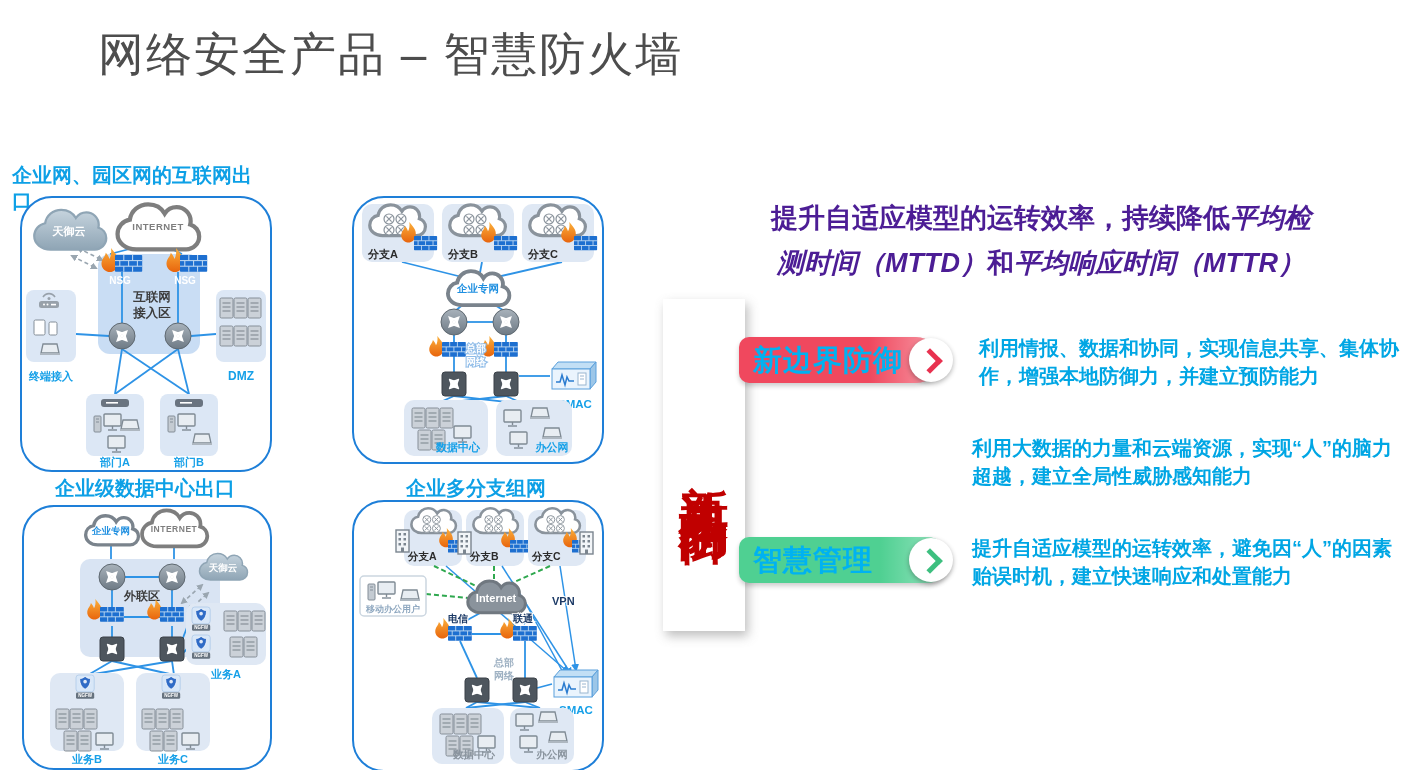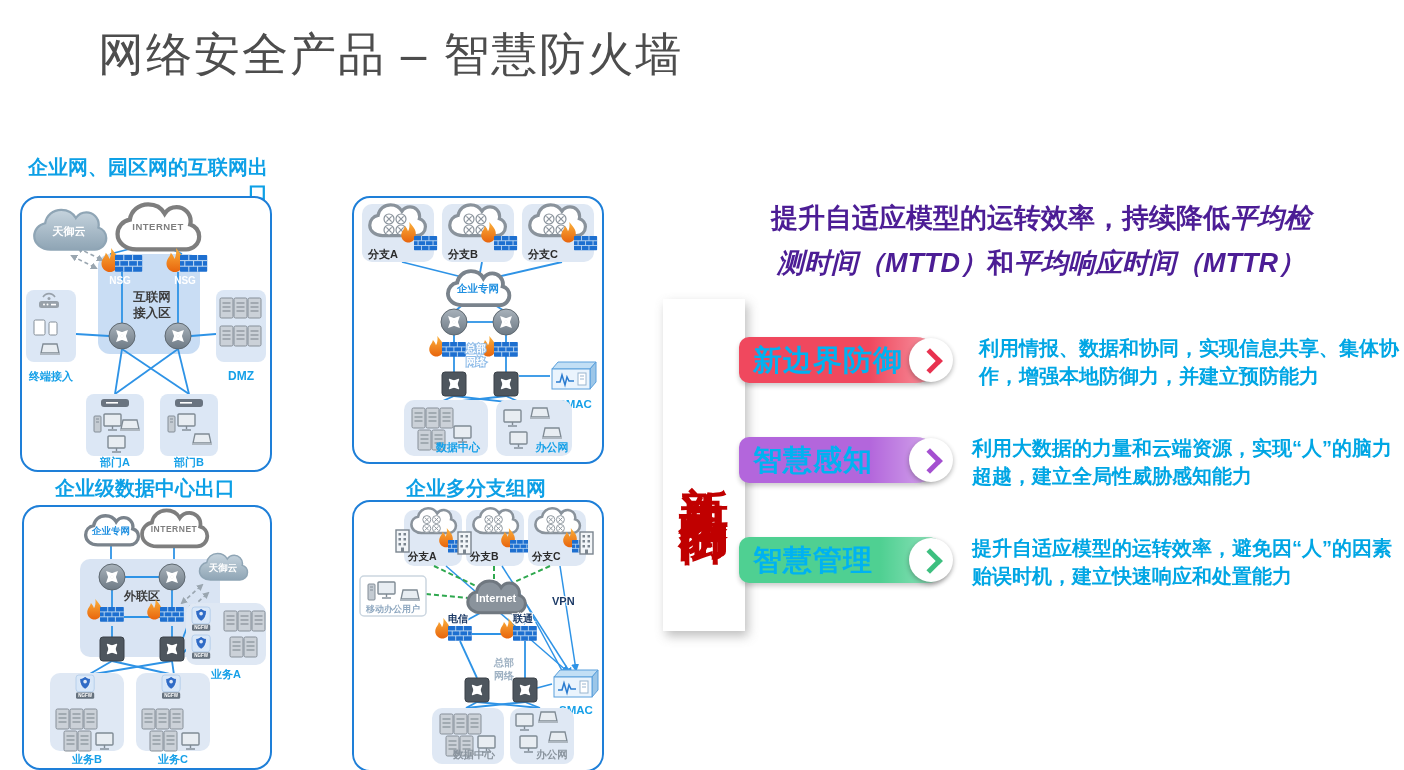--- a/index.html
+++ b/index.html
@@ -1,20 +1,20 @@
 <!DOCTYPE html>
 <html><head>
 <meta charset="utf-8">
 <style>
   html,body{margin:0;padding:0;background:#fff;}
   .slide{position:relative;width:1404px;height:770px;background:#ffffff;overflow:hidden;
          font-family:"Liberation Sans","DejaVu Sans",sans-serif;}
   .title{position:absolute;left:98px;top:24px;font-size:46px;font-weight:normal;color:#4D4D4D;letter-spacing:2px;white-space:nowrap;}
   .pTitle{position:absolute;font-size:20px;font-weight:bold;color:#0DA0E6;line-height:26px;}
-  .panel{position:absolute;border:2px solid #1E7FD8;border-radius:18px;background:#fff;}
+  .panel{position:absolute;border:2px solid #1E7FD8;border-radius:32px;background:#fff;}
   .panel svg{display:block;width:100%;height:100%;}
   svg text{font-family:"Liberation Sans","DejaVu Sans",sans-serif;}
   .lblBlue{fill:#16A0E8;font-weight:bold;}
   .lblDark{fill:#3C3C3C;font-weight:bold;}
   .lblBlk{fill:#2B2B2B;font-weight:bold;}
   .lblWhite{fill:#fff;font-weight:bold;}
   .lblGray{fill:#8A949E;font-weight:bold;}
   .lblGrayBlue{fill:#9DB0C2;font-weight:bold;}
   .lblNavy{fill:#1C3A66;font-weight:bold;stroke:#fff;stroke-width:2px;paint-order:stroke;}
   .lblGlow{fill:#fff;font-weight:bold;stroke:#8FBCE8;stroke-width:2.2px;paint-order:stroke;}
@@ -193,21 +193,21 @@
         <use href="#cx" x="21" y="17"></use>
           <use href="#cx" x="33" y="17"></use>
         <use href="#cx" x="21" y="28"></use>
           <use href="#cx" x="33" y="28"></use>
       </g>
     </defs>
   </svg>
 
   <div class="title">网络安全产品 – 智慧防火墙</div>
 
-  <div class="pTitle" style="left:12px;top:154px;width:256px;text-align:right;">企业网、园区网的互联网出口</div>
+  <div class="pTitle" style="left:12px;top:162px;width:256px;">企业网、园区网的互联网出口</div>
   <div class="panel" style="left:20px;top:196px;width:248px;height:272px;">
     <svg viewBox="0 0 248 272">
       <rect x="76" y="56" width="102" height="100" rx="12" class="boxDeep"></rect>
       <g>
         <line class="ln" x1="135" y1="44" x2="88" y2="56"></line>
         <line class="ln" x1="135" y1="44" x2="160" y2="56"></line>
         <line class="ln" x1="100" y1="74" x2="100" y2="125"></line>
         <line class="ln" x1="156" y1="74" x2="156" y2="125"></line>
         <line class="ln" x1="54" y1="136" x2="87" y2="138"></line>
         <line class="ln" x1="194" y1="136" x2="169" y2="138"></line>
@@ -554,27 +554,20 @@
 
   <div class="ribbon" style="top: 337px; background: rgb(240, 72, 94);">
     <span class="fade"></span>
     <span class="rlabel">新边界防御</span>
     <span class="circle">
       <span class="chev" style="border-color: rgb(232, 49, 79);"></span>
     </span>
   </div>
   <div class="desc" style="top:334px;margin-left:7px;">利用情报、数据和协同，实现信息共享、集体协作，增强本地防御力，并建立预防能力</div>
 
-  <div class="ribbon" style="top: 437px; background: rgb(179, 102, 220);">
-    <span class="fade"></span>
-    <span class="rlabel">智慧感知</span>
-    <span class="circle">
-      <span class="chev" style="border-color: rgb(164, 79, 208);"></span>
-    </span>
-  </div>
   <div class="desc" style="top:434px;">利用大数据的力量和云端资源，实现“人”的脑力超越，建立全局性威胁感知能力</div>
 
   <div class="ribbon" style="top: 537px; background: rgb(79, 208, 146); padding-left: 11px;">
     <span class="fade"></span>
     <span class="rlabel">智慧管理</span>
     <span class="circle">
       <span class="chev" style="border-color: rgb(61, 191, 127);"></span>
     </span>
   </div>
   <div class="desc" style="top:534px;">提升自适应模型的运转效率，避免因“人”的因素贻误时机，建立快速响应和处置能力</div>

